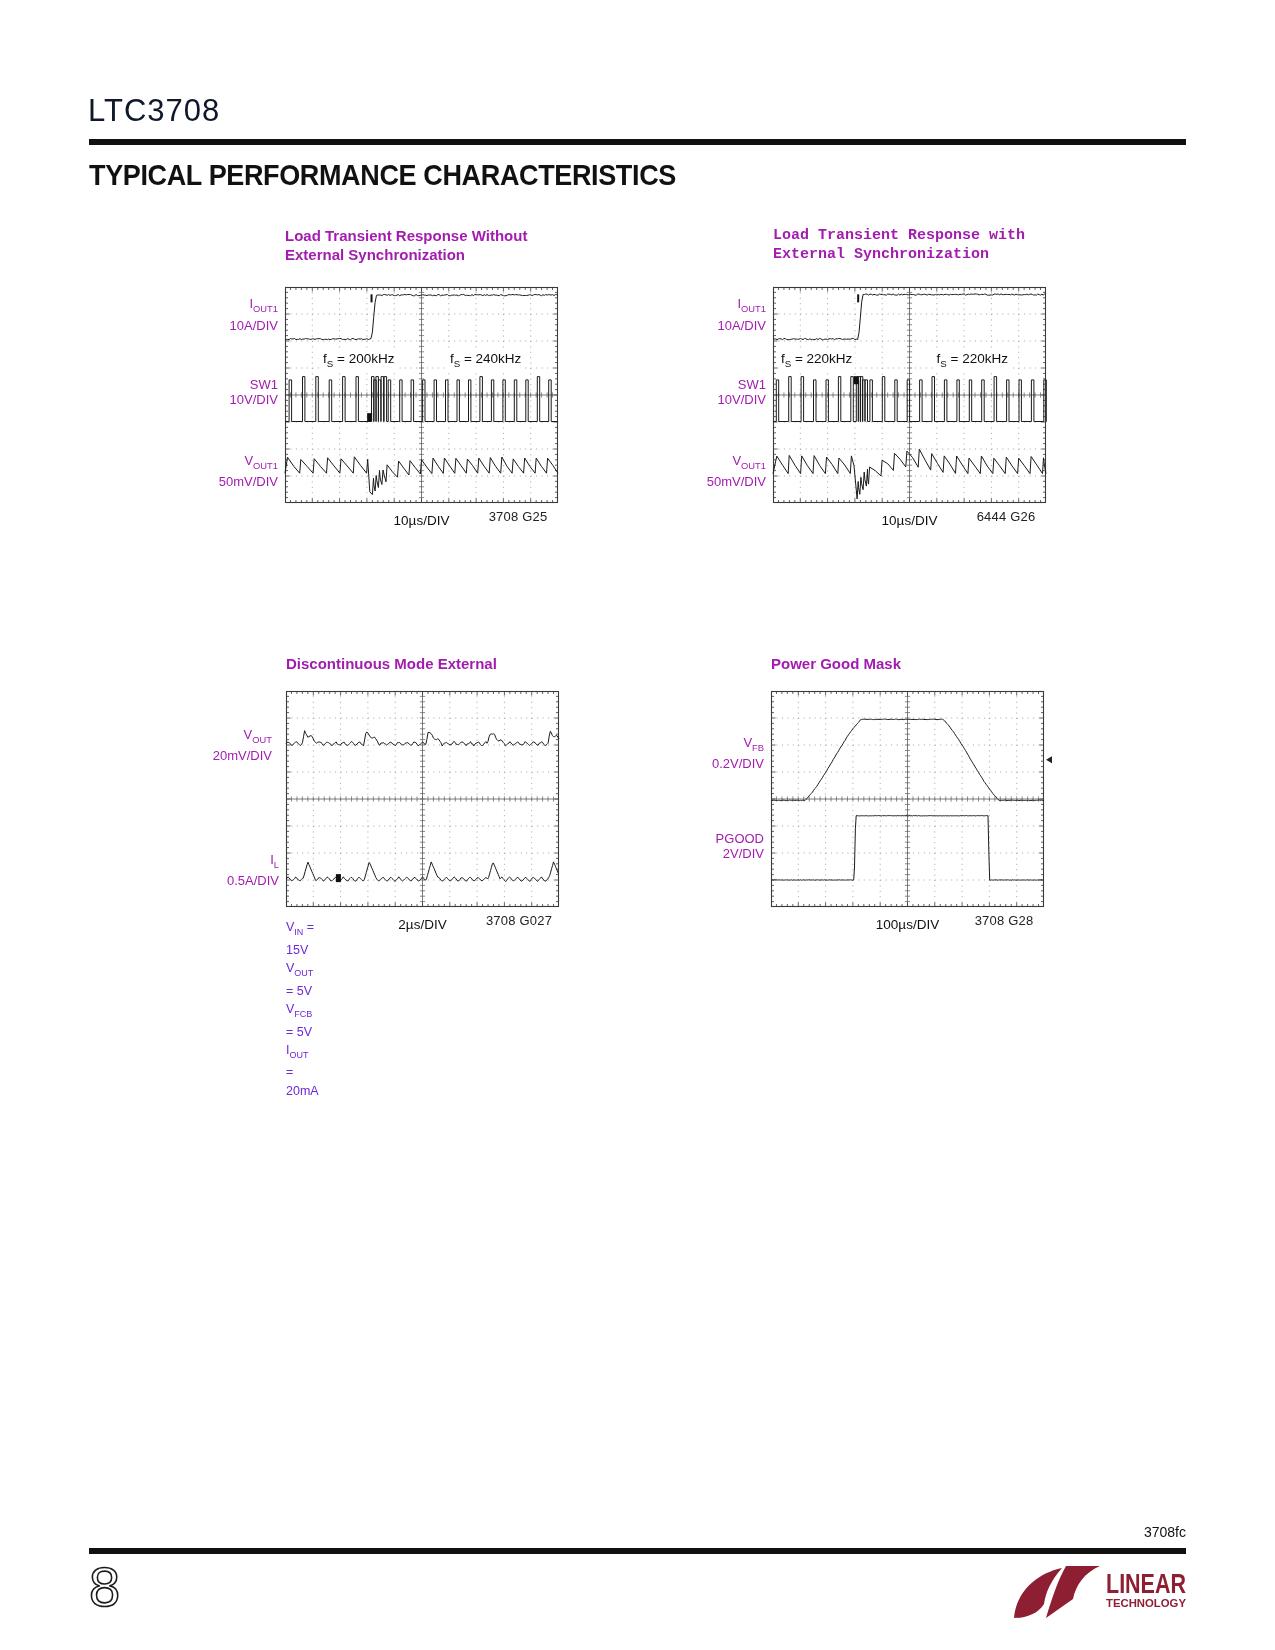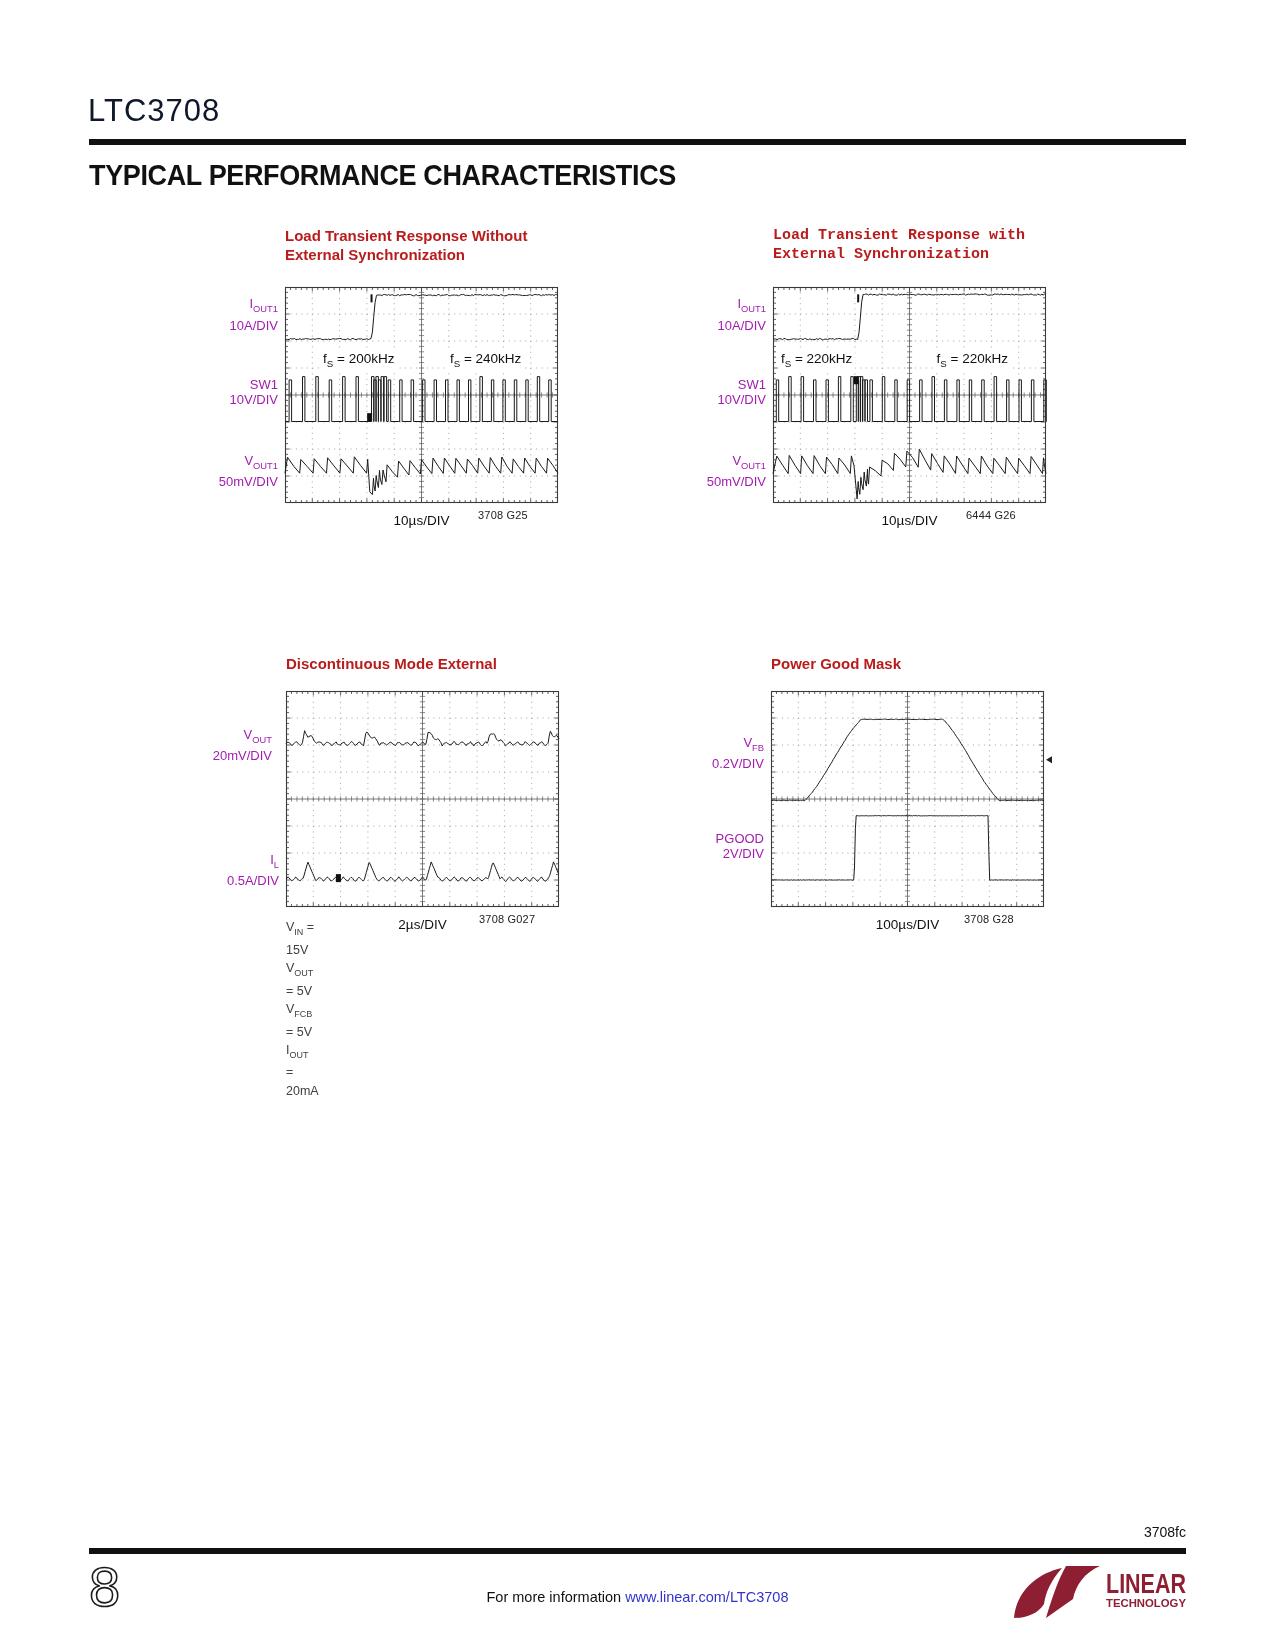--- a/index.html
+++ b/index.html
@@ -3,26 +3,26 @@
 <meta charset="utf-8">
 <style>
   html,body{margin:0;padding:0;background:#fff;}
   #page{position:relative;width:1275px;height:1650px;background:#fff;overflow:hidden;
         font-family:"Liberation Sans","DejaVu Sans",sans-serif;color:#111;}
   .abs{position:absolute;}
   #part-number{left:88px;top:93px;font-size:31px;font-weight:400;letter-spacing:1px;color:#0f172a;}
   #header-rule{left:89px;top:139px;width:1097px;height:6px;background:#111;}
   #section-title{left:89px;top:158px;font-size:30px;font-weight:800;letter-spacing:-0.4px;
                  transform:scaleX(0.9);transform-origin:left center;color:#111;}
-  .chart-title{font-size:15px;font-weight:700;line-height:19px;color:#b91c1c;width:300px;}
+  .chart-title{font-size:15px;font-weight:700;line-height:19px;color:#a21caf;width:300px;}
   .ylabel{width:112px;text-align:right;font-size:13px;line-height:15.5px;color:#a21caf;}
   .xlabel{text-align:center;font-size:13.5px;color:#101010;}
-  .graphid{text-align:left;font-size:11px;letter-spacing:0.2px;color:#222;width:80px;}
+  .graphid{text-align:center;font-size:13px;letter-spacing:0.2px;color:#222;width:80px;}
   .annot{font-size:13.5px;color:#101010;background:#fff;padding:0 3px;white-space:nowrap;}
-  .conds{font-size:12.5px;line-height:18.2px;color:#404040;}
+  .conds{font-size:12.5px;line-height:18.2px;color:#6d28d9;}
   sub{font-size:0.72em;}
   svg.scope{overflow:visible;display:block;}
   #doc-code{right:89px;top:1524px;font-size:14px;text-align:left;}
   #footer-rule{left:89px;top:1548px;width:1097px;height:6px;background:#111;}
   #page-number-box{left:87px;top:1556px;}
   #footer-center{left:0;top:1589px;width:1275px;text-align:center;font-size:14.5px;color:#111;}
   #footer-center a{text-decoration:none;}
   #logo-box{left:1010px;top:1562px;}
 </style>
 </head>
@@ -1221,24 +1221,20 @@
 
   <div class="abs" id="doc-code">3708fc</div>
   <div class="abs" id="footer-rule"></div>
 
   <div class="abs" id="page-number-box">
     <svg width="62" height="62">
       <text id="page-number-text" x="2" y="50" font-size="56" font-family="Liberation Sans, DejaVu Sans, sans-serif" fill="#ffffff" stroke="#1a1a1a" stroke-width="1.6">8</text>
     </svg>
   </div>
 
-  <div class="abs" id="footer-center">
-    <span>For more information</span>
-    <a href="#" id="footer-link" style="color: rgb(51, 51, 204);">www.linear.com/LTC3708</a>
-  </div>
 
   <div class="abs" id="logo-box">
     <svg width="178" height="62" viewBox="0 0 178 62">
       <path id="logo-swoosh-1" d="M4,56 C6,32 24,12 52,6 C40,20 36,30 34,42 C28,52 16,56 4,56 Z" fill="#8e1f33"></path>
       <path id="logo-swoosh-2" d="M56,4 L90,4 C74,11 66,23 63,37 L36,56 C42,36 48,18 56,4 Z" fill="#8e1f33"></path>
       <text id="logo-text-1" x="96" y="31" font-size="28" font-weight="bold" font-family="Liberation Sans, DejaVu Sans, sans-serif" textLength="80" lengthAdjust="spacingAndGlyphs" fill="#8e1f33">LINEAR</text>
       <text id="logo-text-2" x="96" y="45" font-size="11.5" font-weight="bold" font-family="Liberation Sans, DejaVu Sans, sans-serif" textLength="80" lengthAdjust="spacingAndGlyphs" fill="#8e1f33">TECHNOLOGY</text>
     </svg>
   </div>
 </div>

